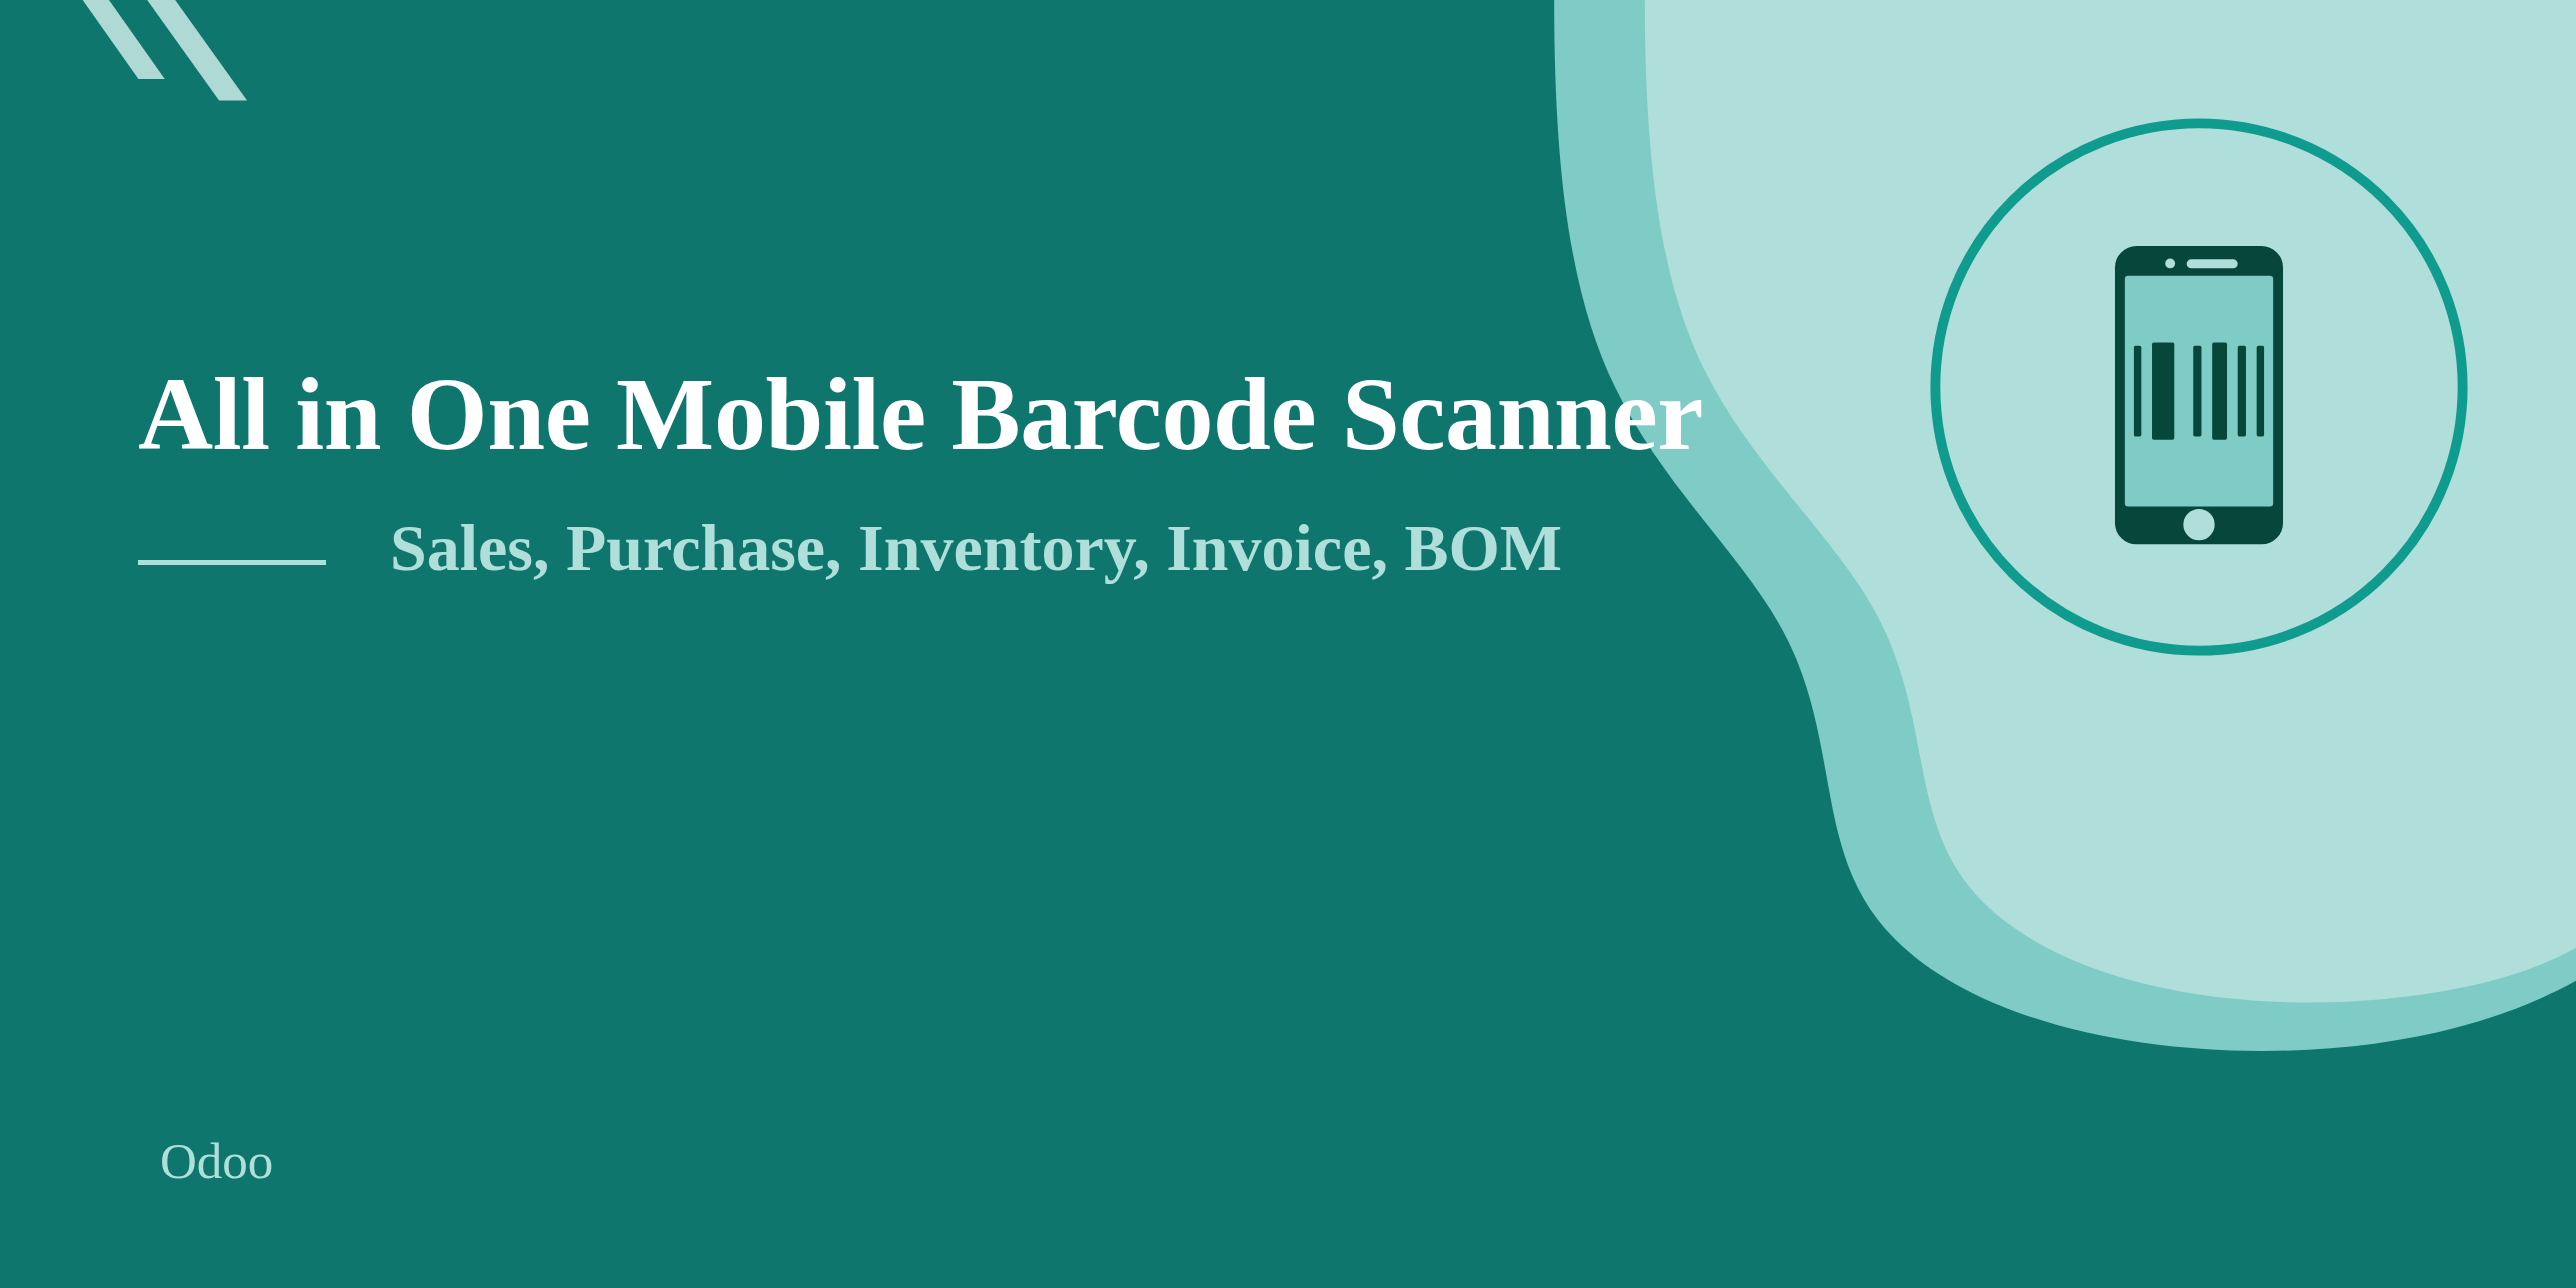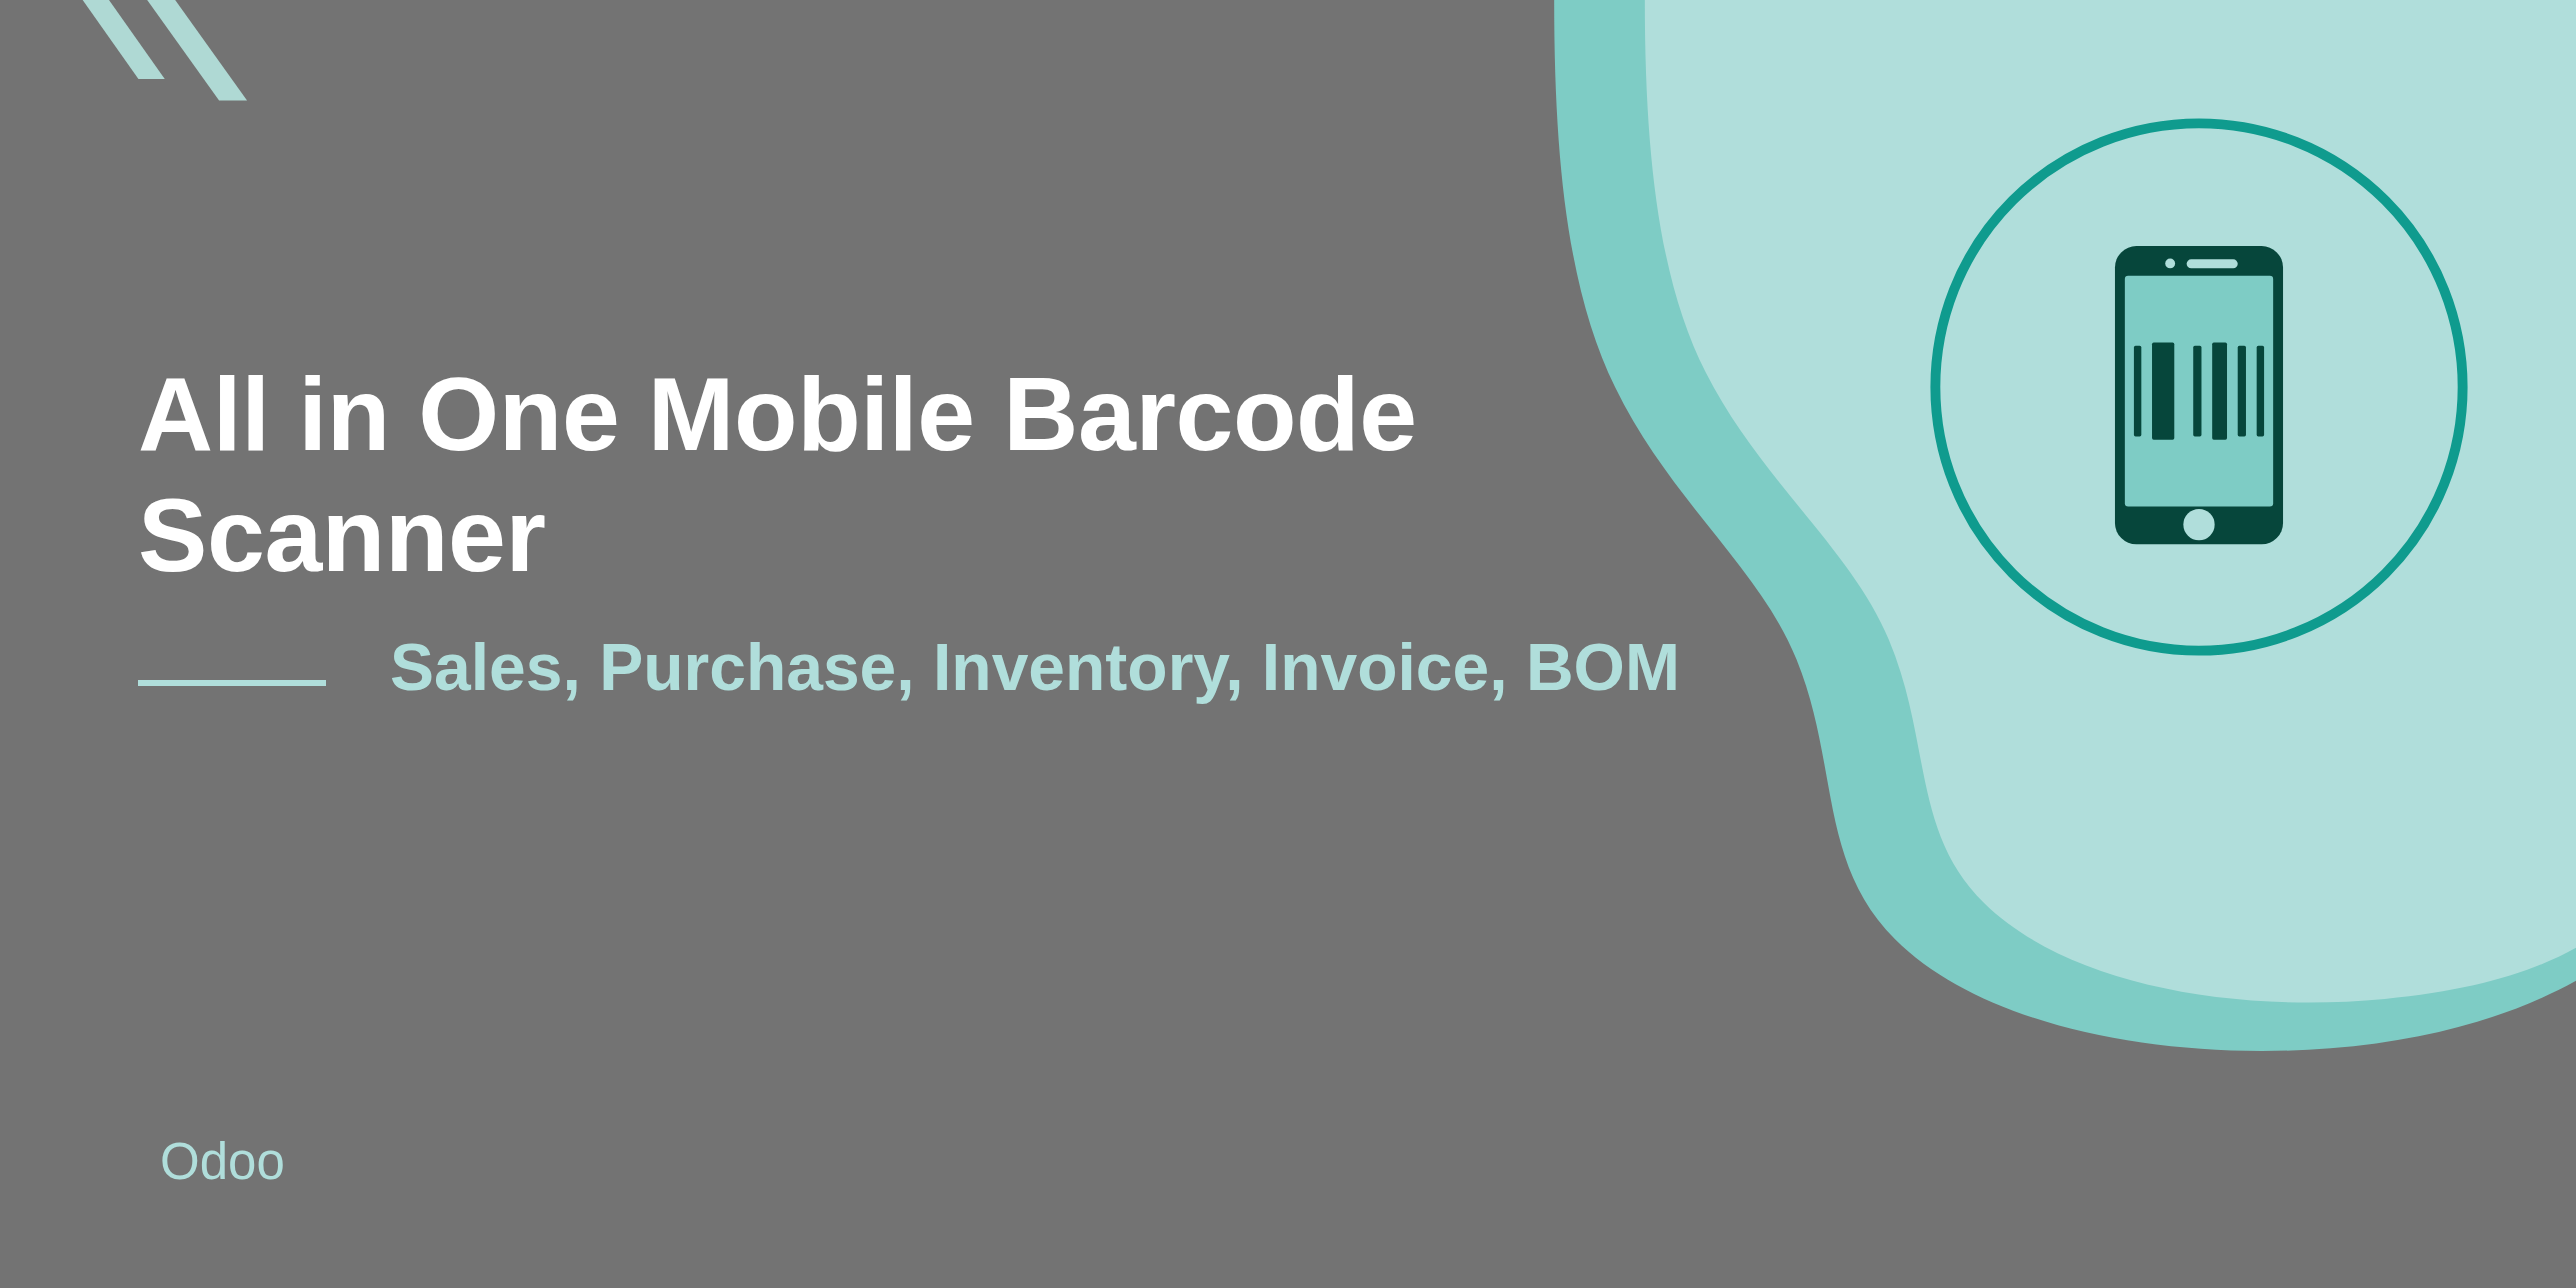--- a/index.html
+++ b/index.html
@@ -6,22 +6,22 @@
     margin: 0;
     padding: 0;
     background: #ffffff;
   }
 
   #slide {
     position: relative;
     width: 2576px;
     height: 1289px;
     overflow: hidden;
-    background: #737373;
-    font-family: Liberation Sans, sans-serif;
+    background: #0f766e;
+    font-family: Liberation Serif, serif;
   }
 
   
   .bg-layer {
     position: absolute;
     inset: 0;
     width: 100%;
     height: 100%;
     pointer-events: none;
   }

